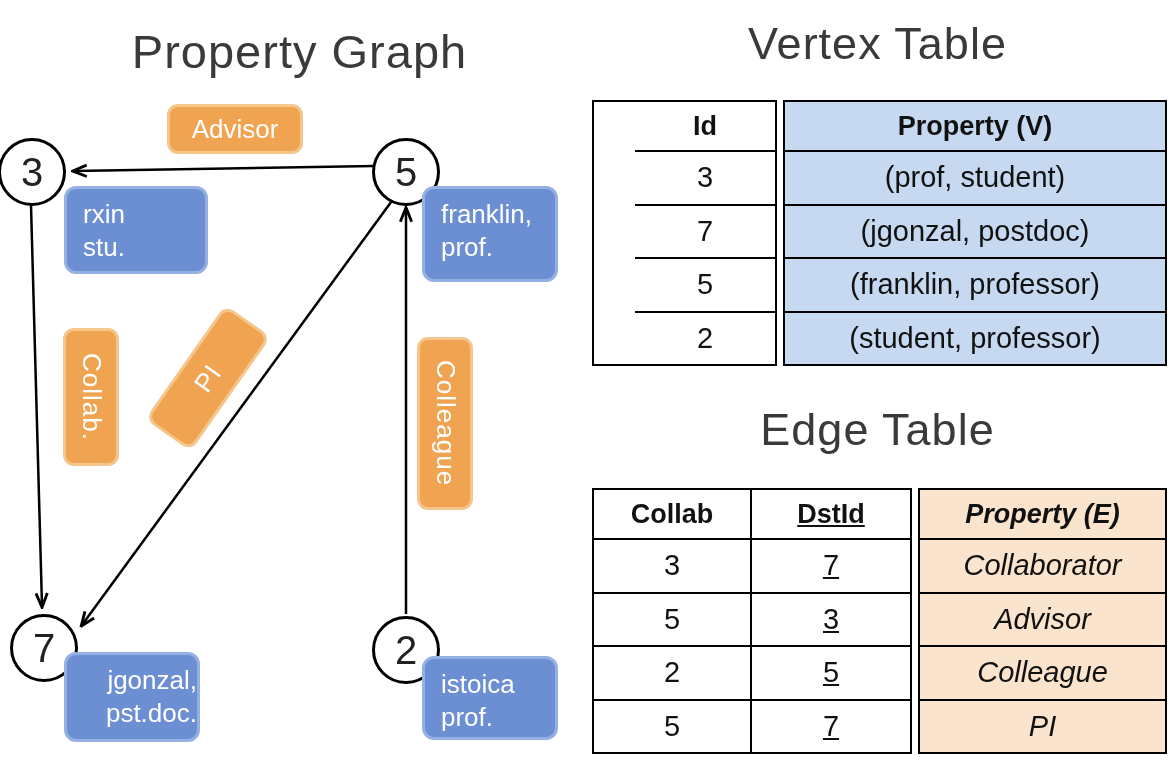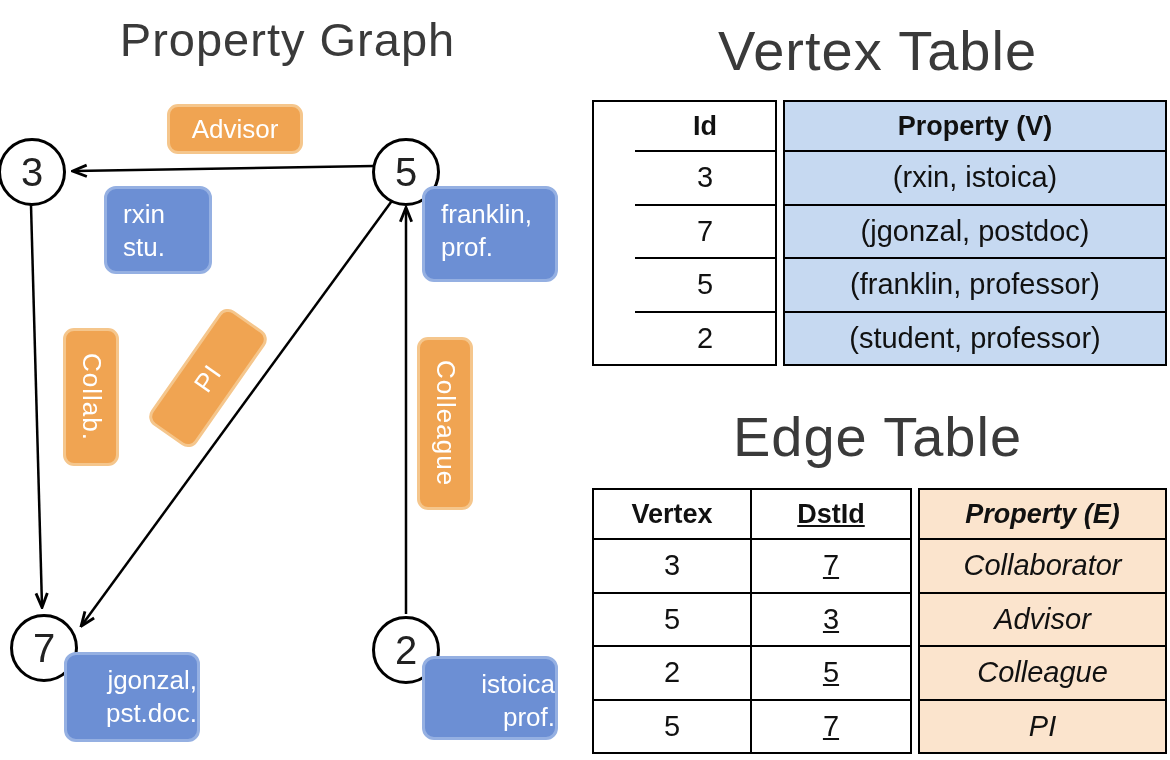--- a/index.html
+++ b/index.html
@@ -3,59 +3,59 @@
 <meta charset="utf-8">
 <style>
   html,body{margin:0;padding:0;background:#fff;}
   .canvas{
     position:relative;width:1170px;height:760px;overflow:hidden;background:#fff;
     font-family:"Liberation Sans", sans-serif;color:#111;
   }
   
   .graph-panel{position:absolute;left:0;top:0;width:585px;height:760px;}
   .graph-title{
-    position:absolute;left:0;top:12px;width:575px;margin:0;text-align:center;
+    position:absolute;left:0;top:12px;width:575px;margin:12px;text-align:center;
     font-size:47px;font-weight:400;color:#3a3a3a;letter-spacing:1px;
   }
   .edges-svg{position:absolute;left:0;top:0;width:585px;height:760px;}
   .gnode{
     position:absolute;width:68px;height:68px;border:3px solid #000;border-radius:50%;
     background:#fff;display:flex;align-items:center;justify-content:center;
     font-size:40px;color:#222;box-sizing:border-box;
   }
   .node-3{left:-2px;top:138px;}
   .node-5{left:372px;top:138px;}
   .node-7{left:10px;top:614px;}
   .node-2{left:372px;top:616px;}
   .vprop{
     position:absolute;border-radius:12px;box-sizing:border-box;
     background:var(--c-blue-box);border:3px solid var(--c-blue-border);
     color:#fff;font-size:26px;line-height:33px;padding:9px 0 0 16px;
   }
   .vprop span{display:block;}
-  .vprop-3{left:64px;top:186px;width:108px;height:88px;margin-left:40px;}
+  .vprop-3{left:64px;top:186px;width:144px;height:88px;}
   .vprop-5{left:422px;top:186px;width:136px;height:96px;}
   .vprop-7{left:64px;top:652px;width:136px;height:90px;text-align:right;}
-  .vprop-2{left:422px;top:656px;width:136px;height:84px;text-align:right;}
+  .vprop-2{left:422px;top:656px;width:136px;height:84px;}
   .elabel{
     position:absolute;border-radius:11px;box-sizing:border-box;
     background:var(--c-orange-box);border:3px solid var(--c-orange-border);
     color:#fff;font-size:26px;display:flex;align-items:center;justify-content:center;
   }
   .elabel-advisor{left:167px;top:104px;width:136px;height:50px;}
   .elabel-collab{left:63px;top:328px;width:56px;height:138px;}
   .elabel-colleague{left:417px;top:337px;width:56px;height:173px;}
   .elabel-pi{left:180px;top:308px;width:56px;height:140px;transform:rotate(35deg);}
   .vtext{writing-mode:vertical-rl;letter-spacing:1px;}
   .vtext-up{writing-mode:vertical-rl;transform:rotate(180deg);letter-spacing:1px;}
   
   .right-panel{position:absolute;left:585px;top:0;width:585px;height:760px;}
   .tbl-title{
     position:absolute;left:0;width:585px;margin:0;text-align:center;
-    font-size:56px;font-weight:400;color:#3a3a3a;letter-spacing:1px;
+    font-size:45px;font-weight:400;color:#3a3a3a;letter-spacing:1px;
   }
   .vtable-title{top:18px;}
   .etable-title{top:404px;}
   .tblwrap{position:absolute;left:7px;width:575px;height:266px;display:flex;}
   .vtable{top:100px;}
   .etable{top:488px;}
   .tcol{
     border:2px solid #000;box-sizing:border-box;display:flex;flex-direction:column;
     background:#fff;
   }
@@ -144,33 +144,33 @@
       <div class="tcol col-id">
         <div class="tcell th">Id</div>
         <div class="tcell">3</div>
         <div class="tcell">7</div>
         <div class="tcell">5</div>
         <div class="tcell">2</div>
       </div>
       <div class="tgap"></div>
       <div class="tcol col-vprop">
         <div class="tcell th">Property (V)</div>
-        <div class="tcell">(rxin, istoica)</div>
+        <div class="tcell">(prof, student)</div>
         <div class="tcell">(jgonzal, postdoc)</div>
         <div class="tcell">(franklin, professor)</div>
         <div class="tcell">(student, professor)</div>
       </div>
     </div>
 
     <h1 class="tbl-title etable-title">Edge Table</h1>
 
     <div class="tblwrap etable">
       <div class="grp-srcdst">
         <div class="tcol col-src">
-          <div class="tcell th">Vertex</div>
+          <div class="tcell th">Collab</div>
           <div class="tcell">3</div>
           <div class="tcell">5</div>
           <div class="tcell">2</div>
           <div class="tcell">5</div>
         </div>
         <div class="tcol col-dst">
           <div class="tcell th">DstId</div>
           <div class="tcell">7</div>
           <div class="tcell">3</div>
           <div class="tcell">5</div>

